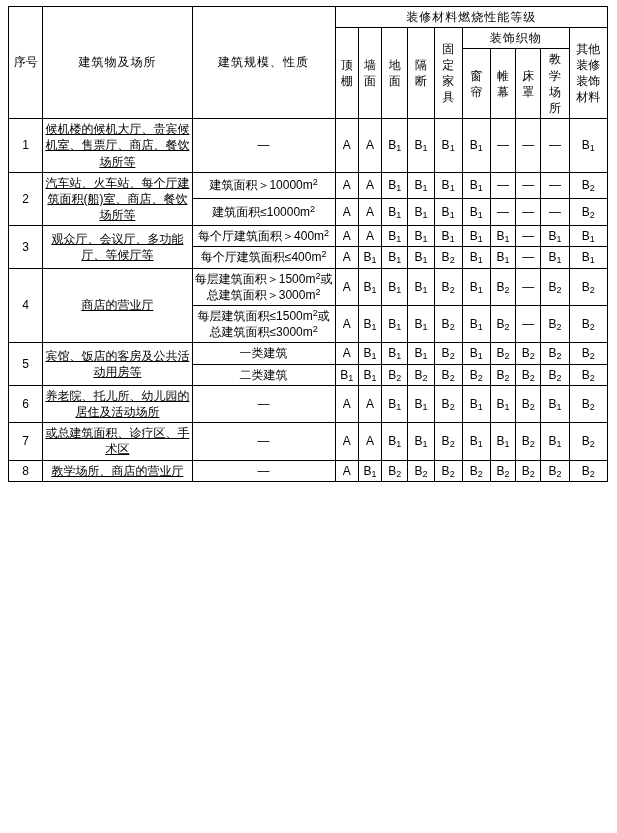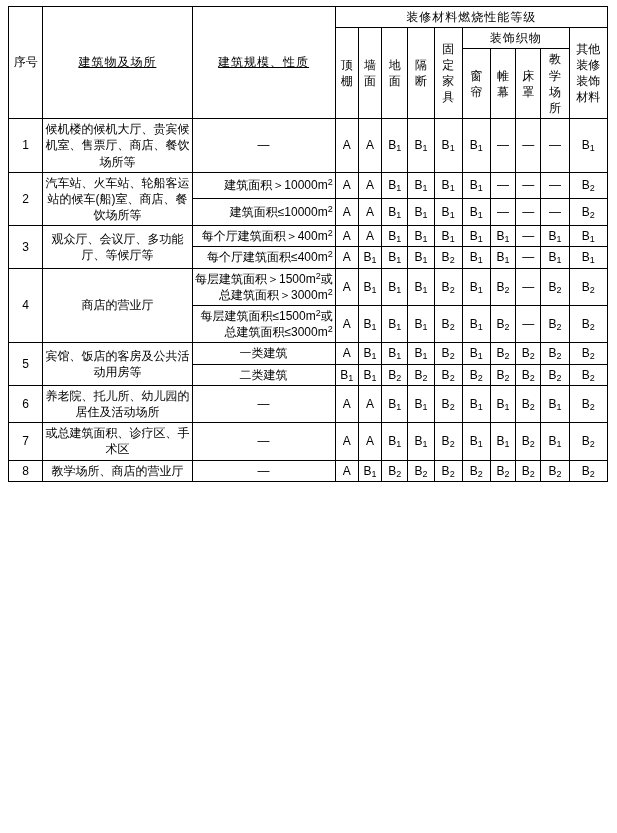--- a/index.html
+++ b/index.html
@@ -51,39 +51,39 @@
     letter-spacing: 0px;
     padding: 3px 1px;
   }
   .hdr-seq {
     font-size: 13px;
     line-height: 1.3;
   }
   .hdr-wide {
     font-size: 13.5px;
     letter-spacing: 1px;
-    text-decoration: underline;
   }
   
   .c-seq {
     font-size: 13px;
   }
   .c-name {
     text-align: left;
     font-size: 13px;
     padding: 4px 6px 4px 8px;
     line-height: 1.55;
+    text-decoration: underline;
   }
   .c-scale {
     font-size: 12.5px;
     padding: 4px 6px;
     line-height: 1.5;
   }
   .c-scale.left {
-    text-align: right;
+    text-align: center;
   }
   .c-grade {
     font-size: 12.5px;
     padding: 3px 1px;
   }
   sub {
     font-size: 9px;
     vertical-align: baseline;
     position: relative;
     bottom: -2px;
@@ -149,21 +149,21 @@
           <td class="c-grade">B<sub>1</sub></td>
           <td class="c-grade">B<sub>1</sub></td>
           <td class="c-grade">B<sub>1</sub></td>
           <td class="c-grade">—</td>
           <td class="c-grade">—</td>
           <td class="c-grade">—</td>
           <td class="c-grade">B<sub>1</sub></td>
         </tr>
         <tr>
           <td class="c-seq" rowspan="2">2</td>
-          <td class="c-name" rowspan="2">汽车站、火车站、轮船客运站的候车(船)室、商店、餐饮场所等</td>
+          <td class="c-name" rowspan="2">汽车站、火车站、每个厅建筑面积(船)室、商店、餐饮场所等</td>
           <td class="c-scale left">建筑面积＞10000m<sup>2</sup></td>
           <td class="c-grade">A</td>
           <td class="c-grade">A</td>
           <td class="c-grade">B<sub>1</sub></td>
           <td class="c-grade">B<sub>1</sub></td>
           <td class="c-grade">B<sub>1</sub></td>
           <td class="c-grade">B<sub>1</sub></td>
           <td class="c-grade">—</td>
           <td class="c-grade">—</td>
           <td class="c-grade">—</td>

